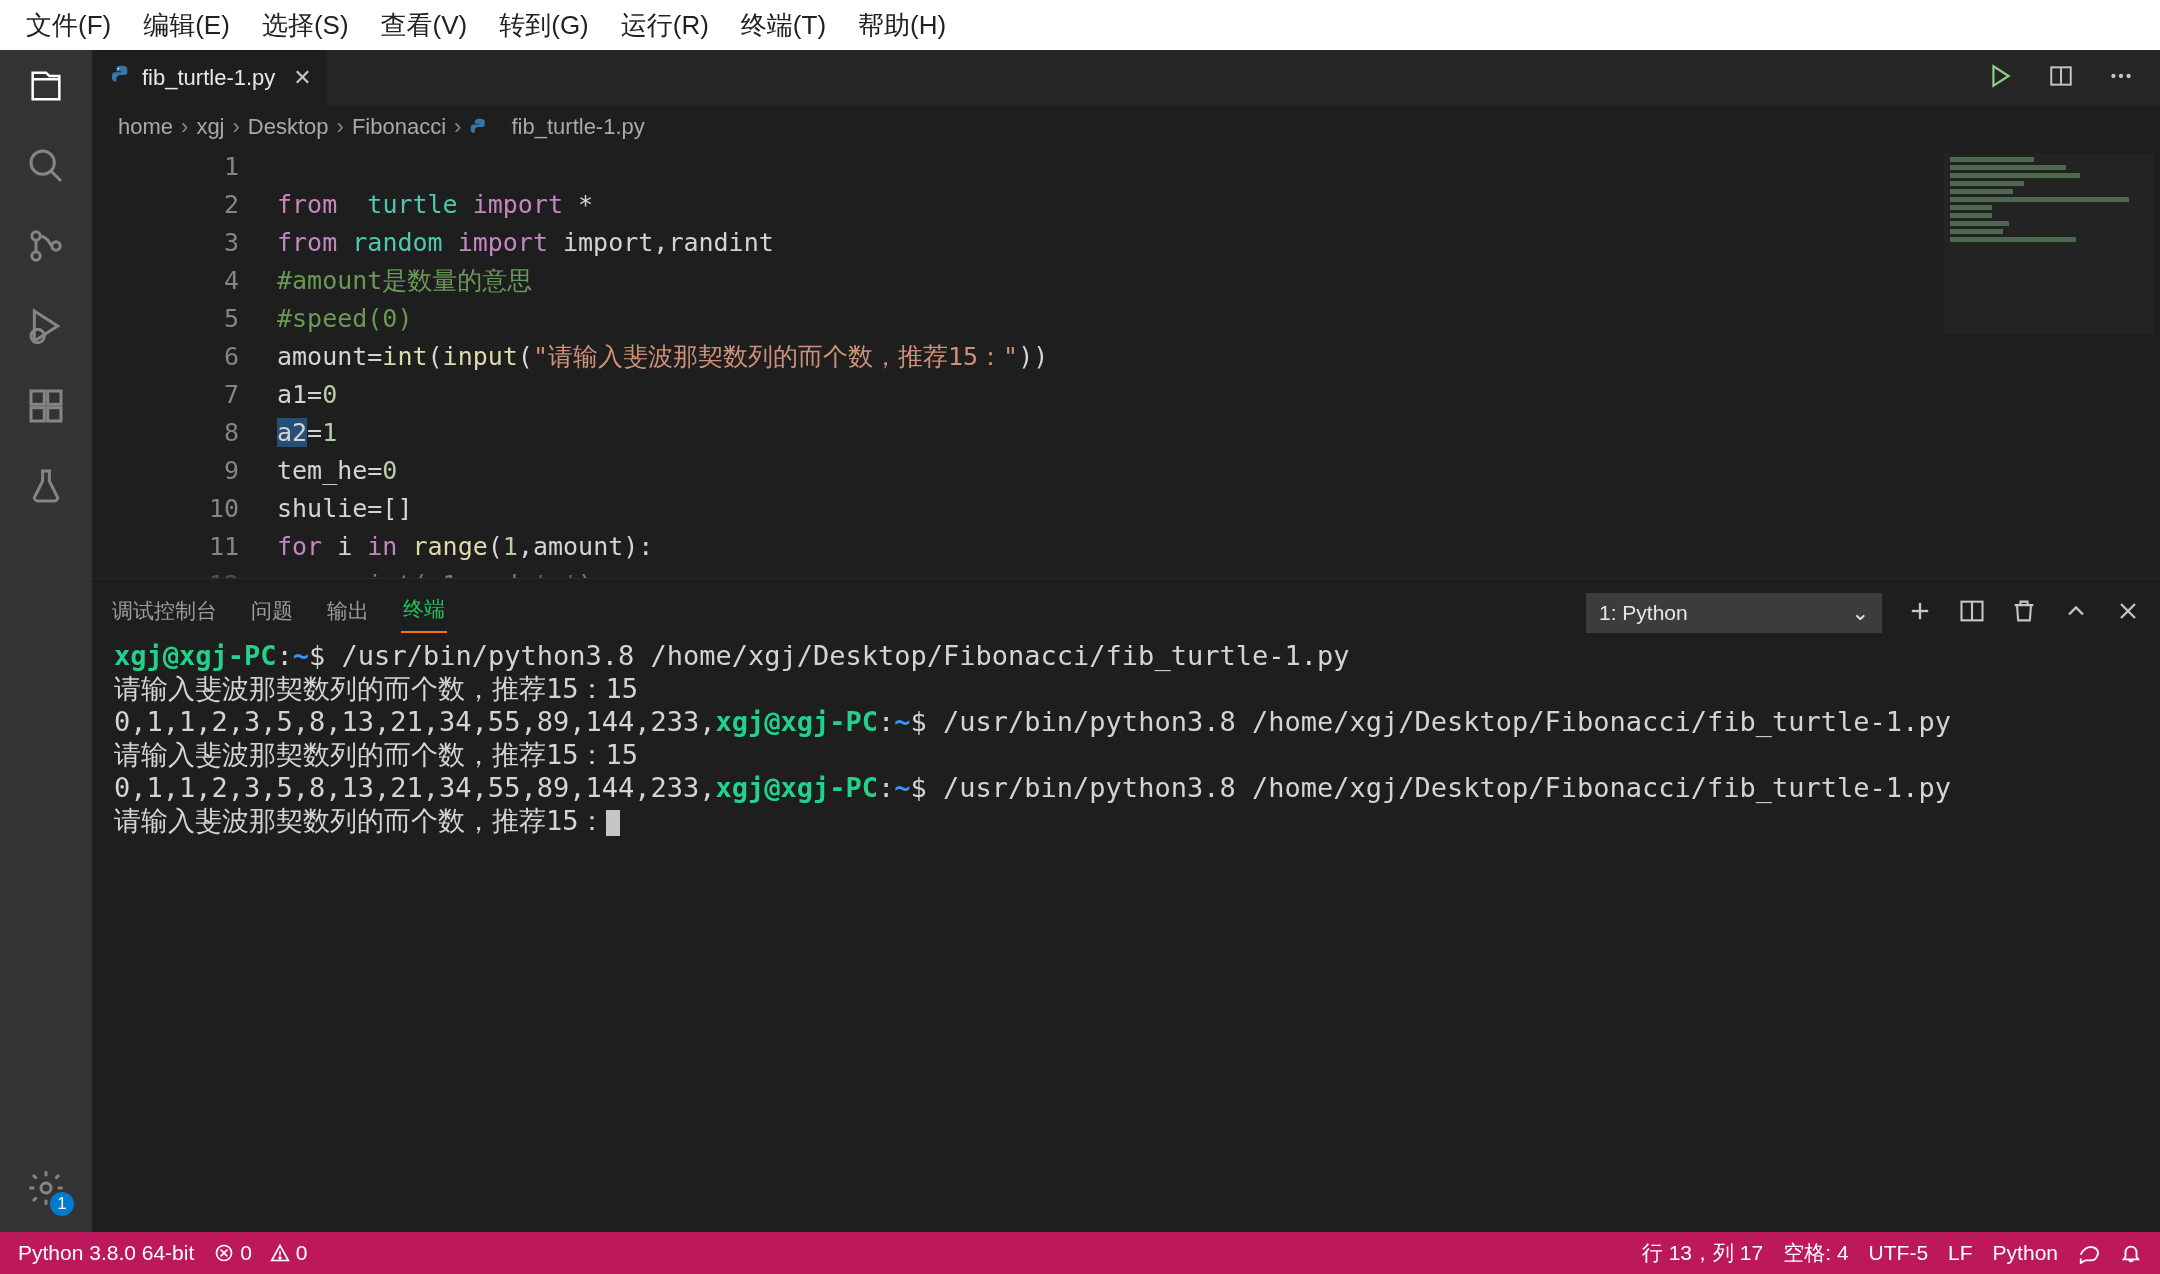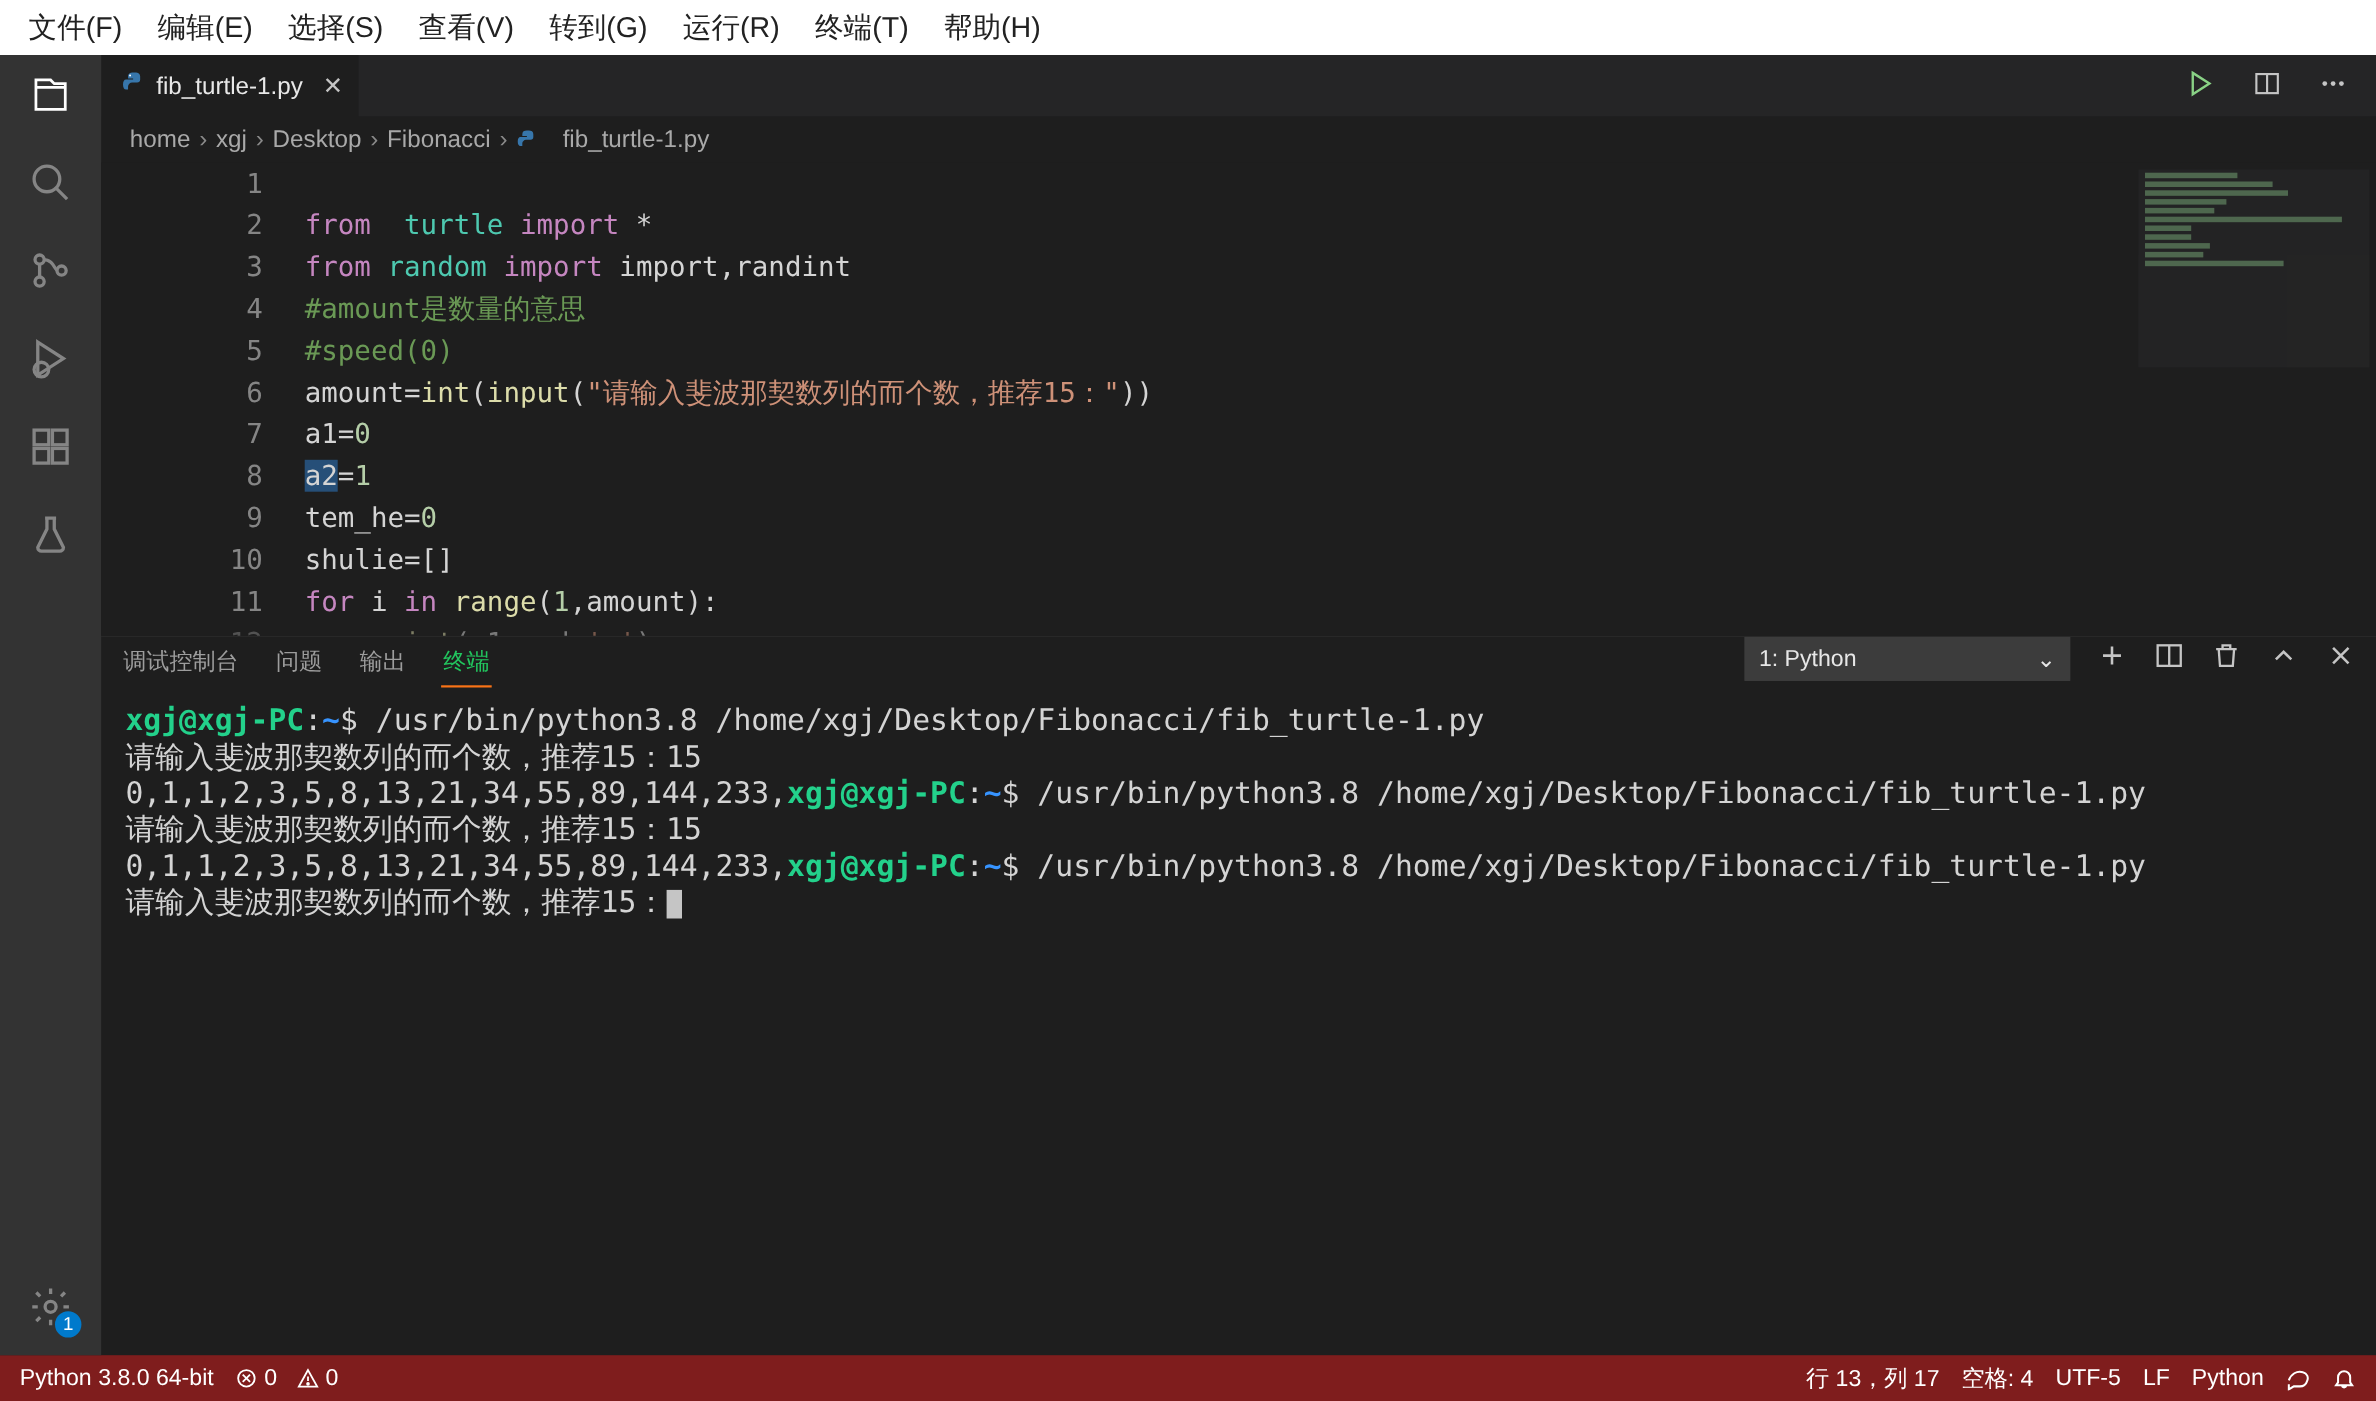--- a/index.html
+++ b/index.html
@@ -157,21 +157,21 @@
   flex: 1;
   display: flex;
   flex-direction: column;
   background: #1e1e1e;
   border-top: 1px solid #2a2a2a;
   min-height: 0;
 }
 .panel-tabs {
   height: 54px;
   display: flex;
-  align-items: flex-start;
+  align-items: flex-end;
   padding: 0 18px;
   gap: 30px;
   font-size: 21px;
   font-family: sans-serif;
 }
 .panel-tab { color: #9d9d9d; cursor: pointer; padding: 8px 2px; }
 .panel-tab.active { color: #22c55e; border-bottom: 2px solid #f97316; }
 .panel-actions {
   margin-left: auto;
   display: flex;
@@ -200,21 +200,21 @@
   font-family: "DejaVu Sans Mono", "Consolas", monospace;
   color: #d4d4d4;
   overflow: hidden;
   white-space: pre-wrap;
 }
 .term-user { color: #23d18b; font-weight: bold; }
 .term-path { color: #3794ff; font-weight: bold; }
 .term-cursor { background: #c5c5c5; display: inline-block; width: 14px; height: 26px; vertical-align: middle; }
 .statusbar {
   height: 42px;
-  background: #7f1d1d;
+  background: #be185d;
   display: flex;
   align-items: center;
   color: #ffffff;
   font-size: 21px;
   padding: 16px 18px;
   font-family: sans-serif;
 }
 .statusbar .sb-left, .statusbar .sb-right { display: flex; align-items: center; gap: 20px; }
 .statusbar .sb-right { margin-left: auto; }
 .statusbar .sb-item { display: flex; align-items: center; gap: 6px; cursor: pointer; }

